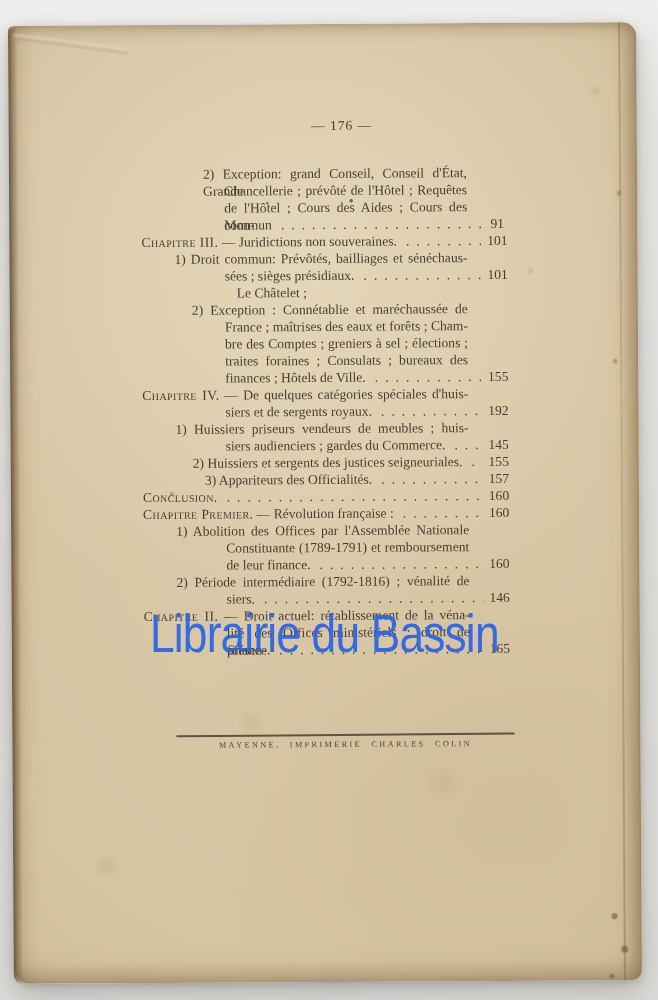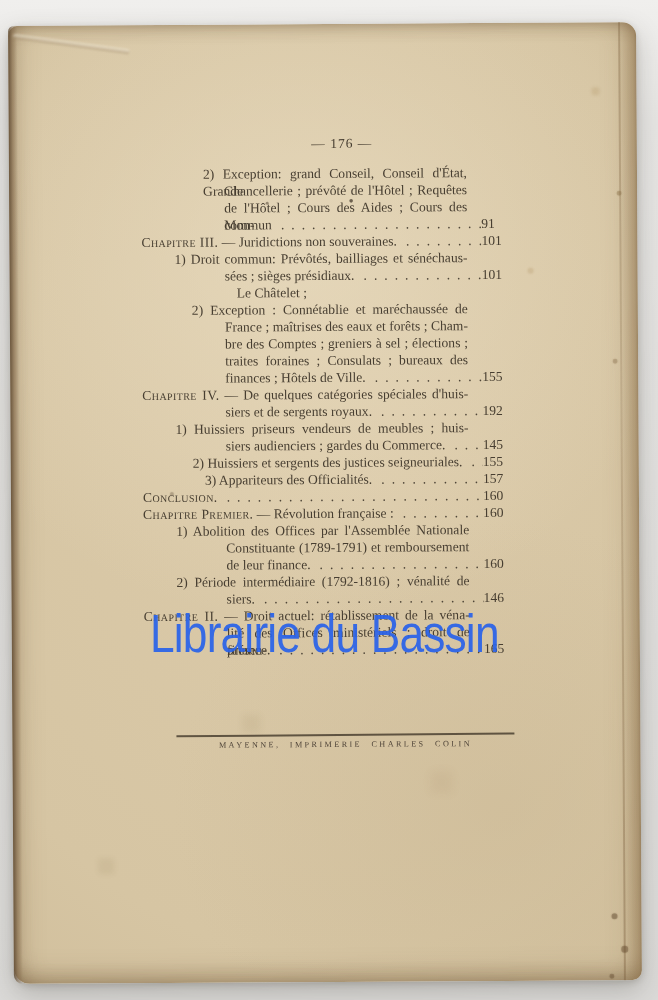--- a/index.html
+++ b/index.html
@@ -63,33 +63,33 @@
       600px 893px 1px 2px rgba(90,66,40,.5),
       610px 926px 1px 2.5px rgba(96,70,42,.5),
       597px 953px 1px 1.5px rgba(90,66,40,.45),
       238px 698px 6px 8px rgba(150,125,85,.10),
       428px 758px 8px 10px rgba(150,125,85,.09),
       160px 468px 1px 1px rgba(80,62,42,.32),
       92px 840px 5px 7px rgba(140,115,78,.10);
   }
   
   .pg-header{
-    position:absolute;left:333px;top:112px;transform:translateX(-50%);
+    position:absolute;left:333px;top:94px;transform:translateX(-50%);
     font-size:13.5px;letter-spacing:1px;white-space:nowrap;
   }
   .toc{
     position:absolute;left:132px;top:141px;width:372px;
     font-size:13.6px;line-height:17px;
   }
   .line{display:flex;align-items:baseline;height:17px;}
   .line .content{display:block;white-space:nowrap;}
   .line.fill .content{flex:1;white-space:normal;text-align:justify;text-align-last:justify;padding-right:46px;}
   .line .sc{font-variant:small-caps;letter-spacing:.4px;}
   .line .leader{flex:1;overflow:hidden;white-space:nowrap;letter-spacing:7px;padding:0 2px 0 9px;color:rgba(71,62,49,.95);}
-  .line .num{width:32px;text-align:left;flex:none;}
+  .line .num{width:32px;text-align:center;flex:none;}
   .ind-chapter{padding-left:0;}
   .ind-item1{padding-left:33px;}
   .ind-item2{padding-left:50px;}
   .ind-item3{padding-left:62px;}
   .ind-cont{padding-left:83px;}
   .ind-deep{padding-left:95px;}
   .imprint-rule{
     position:absolute;left:164px;top:710px;width:338px;height:1.6px;
     background:rgba(74,63,48,.85);transform:rotate(-.15deg);
   }

